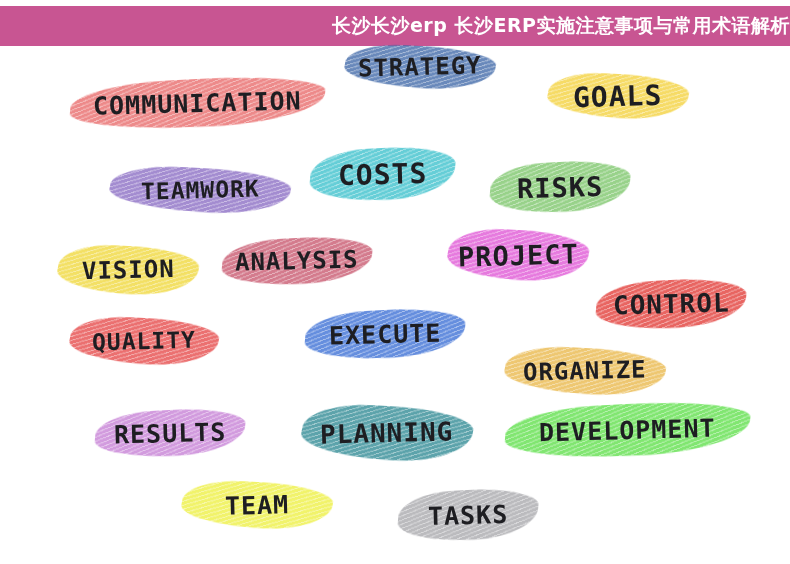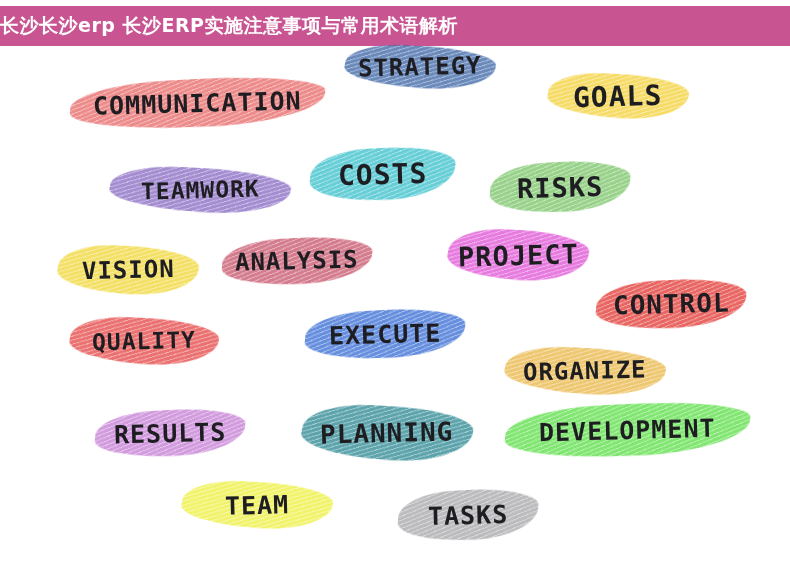--- a/index.html
+++ b/index.html
@@ -1,19 +1,19 @@
 <!DOCTYPE html>
 <html><head>
 <meta charset="utf-8">
 <style>
   html, body { margin:0; padding:0; }
   body { width:790px; height:564px; background:#ffffff; position:relative; overflow:hidden;
          font-family:"Liberation Sans", sans-serif; }
   .title-bar { position:absolute; left:0; top:6px; width:790px; height:40px; background:#c85592;
-               display:flex; align-items:center; justify-content:flex-start; }
+               display:flex; align-items:center; justify-content:flex-end; }
   .title-text { color:#ffffff; font-weight:bold; font-size:19px; letter-spacing:0.5px;
                 font-family:"DejaVu Sans", sans-serif; }
   .canvas { position:absolute; left:0; top:46px; width:790px; height:518px; }
   .word { position:absolute; display:flex; align-items:center; justify-content:center; }
   .swatch { position:absolute; inset:0; border-radius:40% 55% 45% 60% / 50% 40% 60% 45%;
             opacity:0.78; filter:blur(0.4px); }
   .hatch { position:absolute; inset:0; border-radius:inherit;
            background-image: repeating-linear-gradient(-20deg, rgba(255,255,255,0.45) 0 1px, transparent 1px 4px); }
   .label { position:relative; color:#1e1e22; font-family:"DejaVu Sans Mono", monospace; font-weight:bold;
            text-transform:uppercase; letter-spacing:1px; white-space:nowrap; transform:rotate(-1.5deg); }

